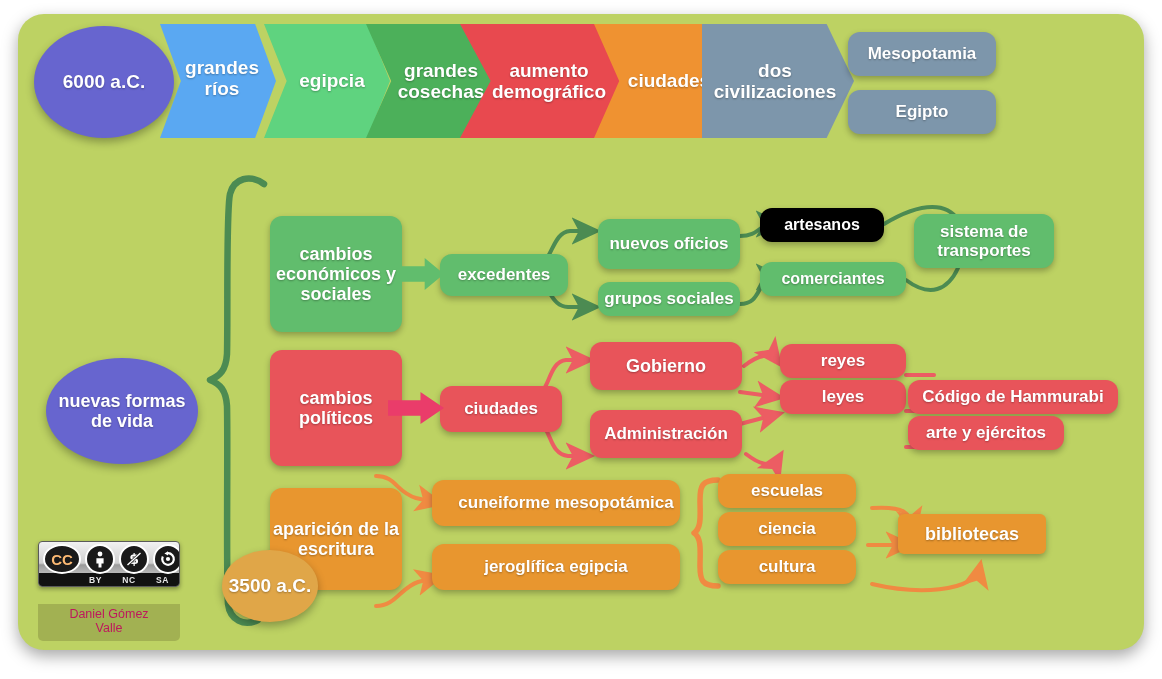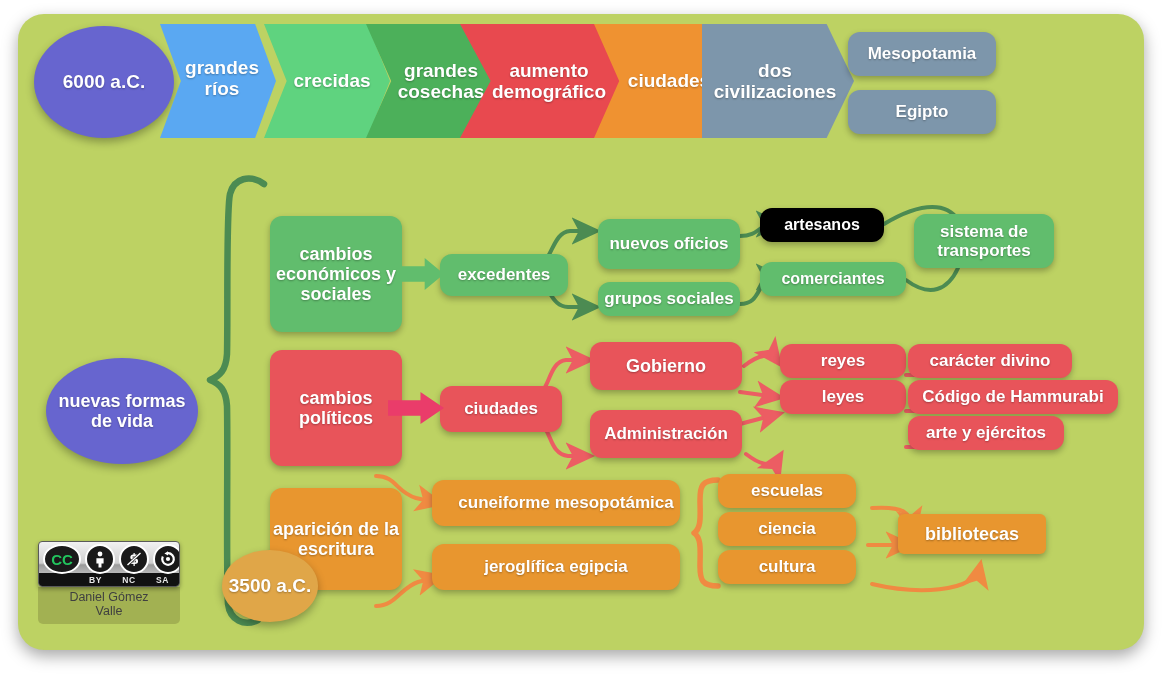--- a/index.html
+++ b/index.html
@@ -57,35 +57,35 @@
     box-shadow:0 2px 4px rgba(0,0,0,.35);
   }
   #cc-strip .blackbar{
     position:absolute;left:0;bottom:0;width:100%;height:13px;background:#111;
   }
   #cc-icons{
     position:absolute;left:4px;top:2px;display:flex;gap:4px;align-items:center;
   }
   .cc-glyph{
     width:30px;height:30px;border-radius:50%;
-    background:#1a1a1a;color:#22c55e;
+    background:#1a1a1a;color:#fdba74;
     display:flex;align-items:center;justify-content:center;
     font-weight:bold;border:2px solid #fff;box-sizing:border-box;
   }
   .cc-glyph.wide{width:38px;border-radius:50%/50%;}
   #cc-letters{
     position:absolute;left:40px;bottom:0px;height:13px;width:100px;
     display:flex;justify-content:space-around;align-items:center;
     color:#e8e8e8;font-size:8.5px;letter-spacing:.6px;font-weight:bold;
   }
   #cc-author{
-    width:142px;margin-top:0px;
+    width:142px;margin-top:17px;
     background:rgba(140,150,70,.55);
     border-radius:0 0 5px 5px;
-    color:#404040;font-size:12.5px;text-align:center;
+    color:#be185d;font-size:12.5px;text-align:center;
     padding:3px 2px 5px;box-sizing:border-box;line-height:1.15;
   }
 </style>
 </head>
 <body>
 
 <div id="canvas">
 
   <svg class="lines" viewBox="0 0 1126 636">
     <defs>
@@ -149,21 +149,21 @@
 
   <div class="node ellipse" style="left:16px;top:12px;width:140px;height:112px;background:#6765cf;font-size:19px;">
     <span>6000 a.C.</span>
   </div>
 
   <div class="node chev chev-shape" style="left:142px;top:10px;width:116px;height:114px;background:#5aa8f2;font-size:19px;padding:0 8px 6px 16px;">
     <span>grandes ríos</span>
   </div>
 
   <div class="node chev chev-shape" style="left:246px;top:10px;width:126px;height:114px;background:#5fd37f;font-size:19px;padding:0 10px 0 20px;">
-    <span>crecidas</span>
+    <span>egipcia</span>
   </div>
 
   <div class="node chev chev-shape" style="left:348px;top:10px;width:140px;height:114px;background:#4cb05a;font-size:19px;padding:0 10px 0 20px;">
     <span>grandes cosechas</span>
   </div>
 
   <div class="node chev chev-shape" style="left:442px;top:10px;width:170px;height:114px;background:#e8494f;font-size:19px;padding:0 14px 0 22px;align-items:center;">
     <span>aumento demográfico</span>
   </div>
 
@@ -241,23 +241,20 @@
 
   <div class="node rounded" style="left:762px;top:330px;width:126px;height:34px;background:#e8545a;font-size:17px;">
     <span>reyes</span>
   </div>
 
   <div class="node rounded" style="left:762px;top:366px;width:126px;height:34px;background:#e8545a;font-size:17px;">
     <span>leyes</span>
   </div>
 
 
-  <div class="node rounded" style="left:890px;top:330px;width:164px;height:34px;background:#e8545a;font-size:17px;">
-    <span>carácter divino</span>
-  </div>
 
   <div class="node rounded" style="left:890px;top:366px;width:210px;height:34px;background:#e8545a;font-size:17px;">
     <span>Código de Hammurabi</span>
   </div>
 
   <div class="node rounded" style="left:890px;top:402px;width:156px;height:34px;background:#e8545a;font-size:17px;">
     <span>arte y ejércitos</span>
   </div>
 
   <div class="node rounded" style="left:252px;top:474px;width:132px;height:102px;background:#e8962f;font-size:18px;">

